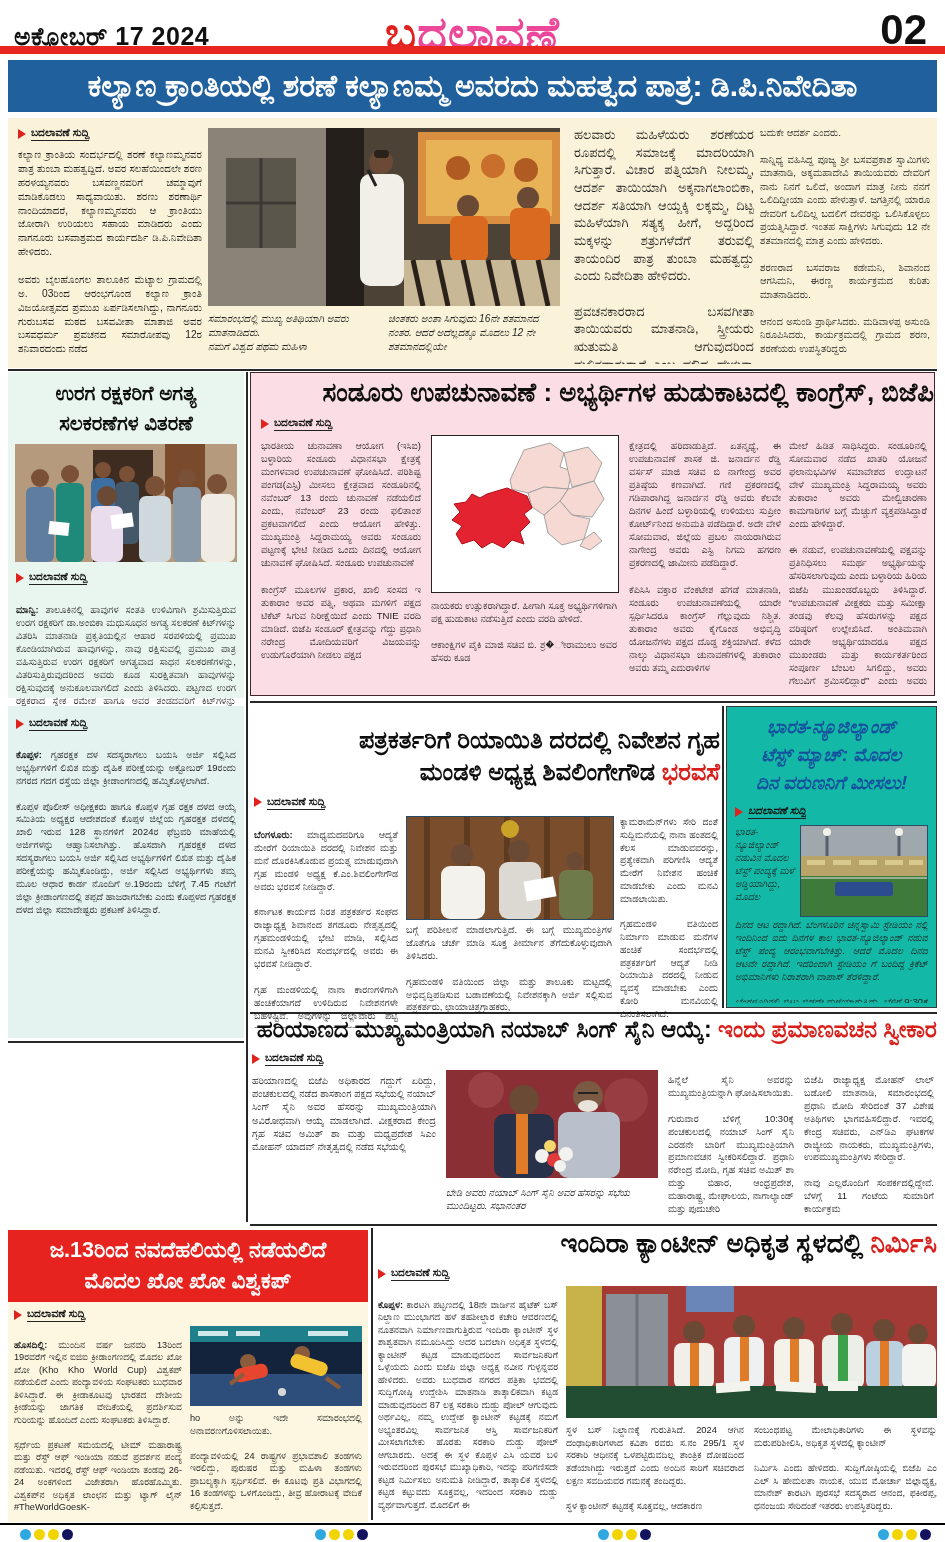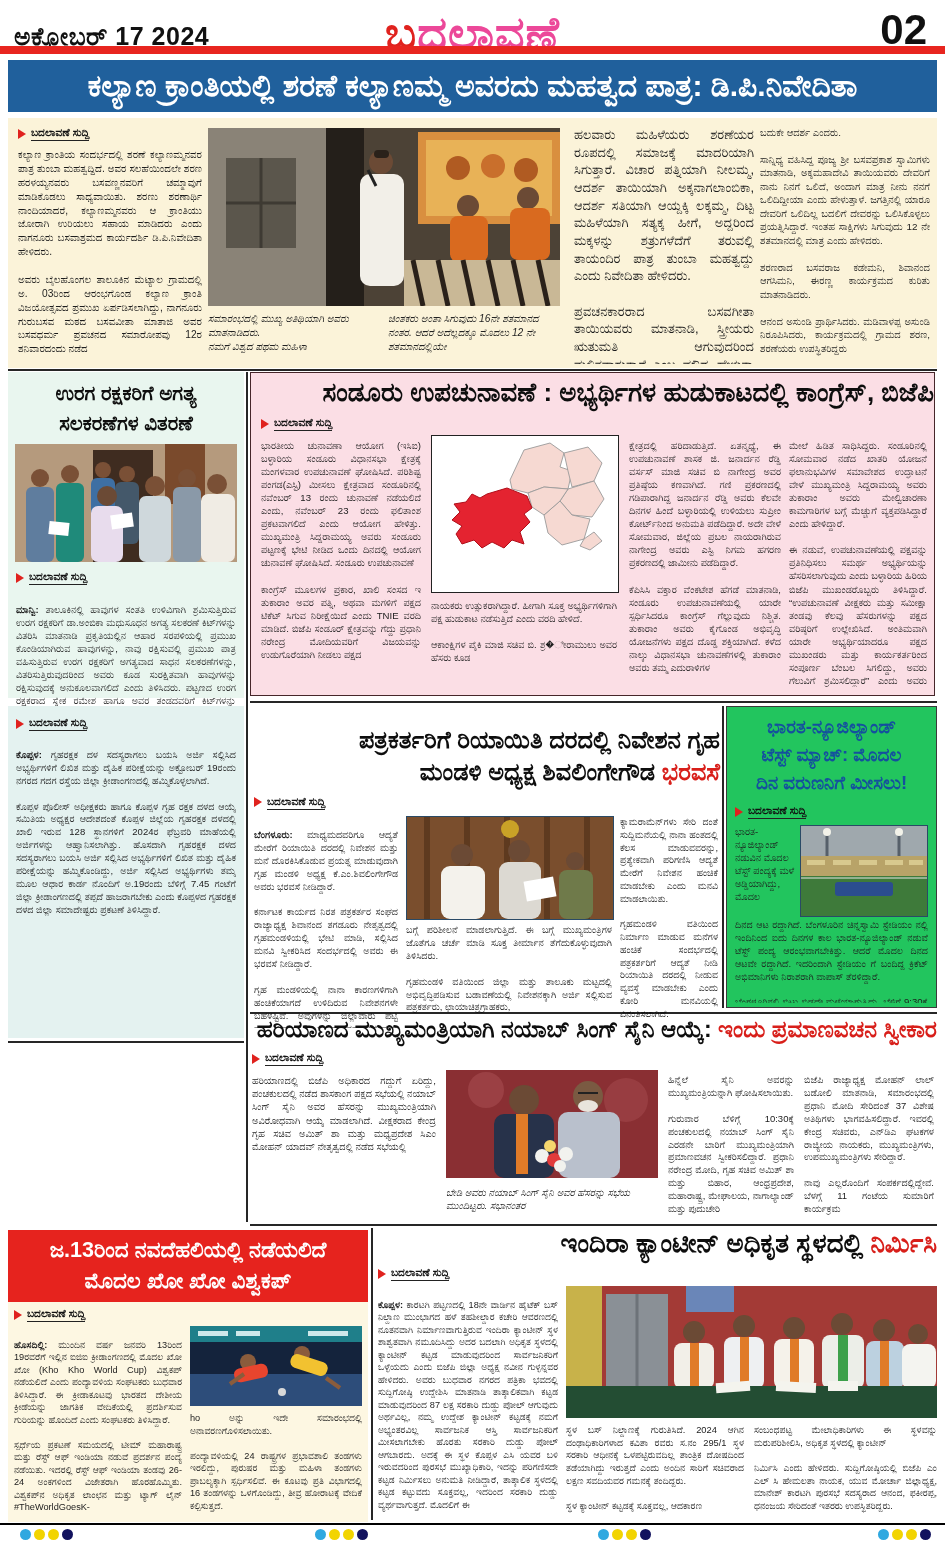--- a/index.html
+++ b/index.html
@@ -21,21 +21,21 @@
   .m-title .t1{color:#e0221e;}
   .m-title .t2{color:#ec4899;}
   .m-page{font-size:42px;font-weight:bold;}
   .red-bar{background:#e8251f;}
   .banner{background:#20609c;display:flex;align-items:center;justify-content:center;}
   .banner .hl{color:#fff;font-size:30px;text-align:center;}
   
   .box-green{background:#e9f6ef;}
   .box-teal{background:#e4f2f0;}
   .box-pink{background:#fbdee5;border:1.5px solid #46262a;}
-  .box-cream{background:#22c55e;border:1.5px solid #3a3a3a;}
+  .box-cream{background:#14b8a6;border:1.5px solid #3a3a3a;font-style:italic;}
   .khokho-banner{background:#e6231e;display:flex;align-items:center;justify-content:center;}
   .khokho-banner .hl{color:#fff;font-size:21.5px;text-align:center;line-height:1.45;}
   .lead-section{background:#fbf3d9;}
   .photo-frame{border:1.5px solid #2a4a66;}
   .dotgroup{display:flex;gap:3px;}
   .dot{width:11px;height:11px;border-radius:50%;}
   .d1{background:#2fa8e0;} .d2{background:#f2d400;} .d3{background:#f2d400;} .d4{background:#12125e;}
 </style>
 </head>
 <body>

